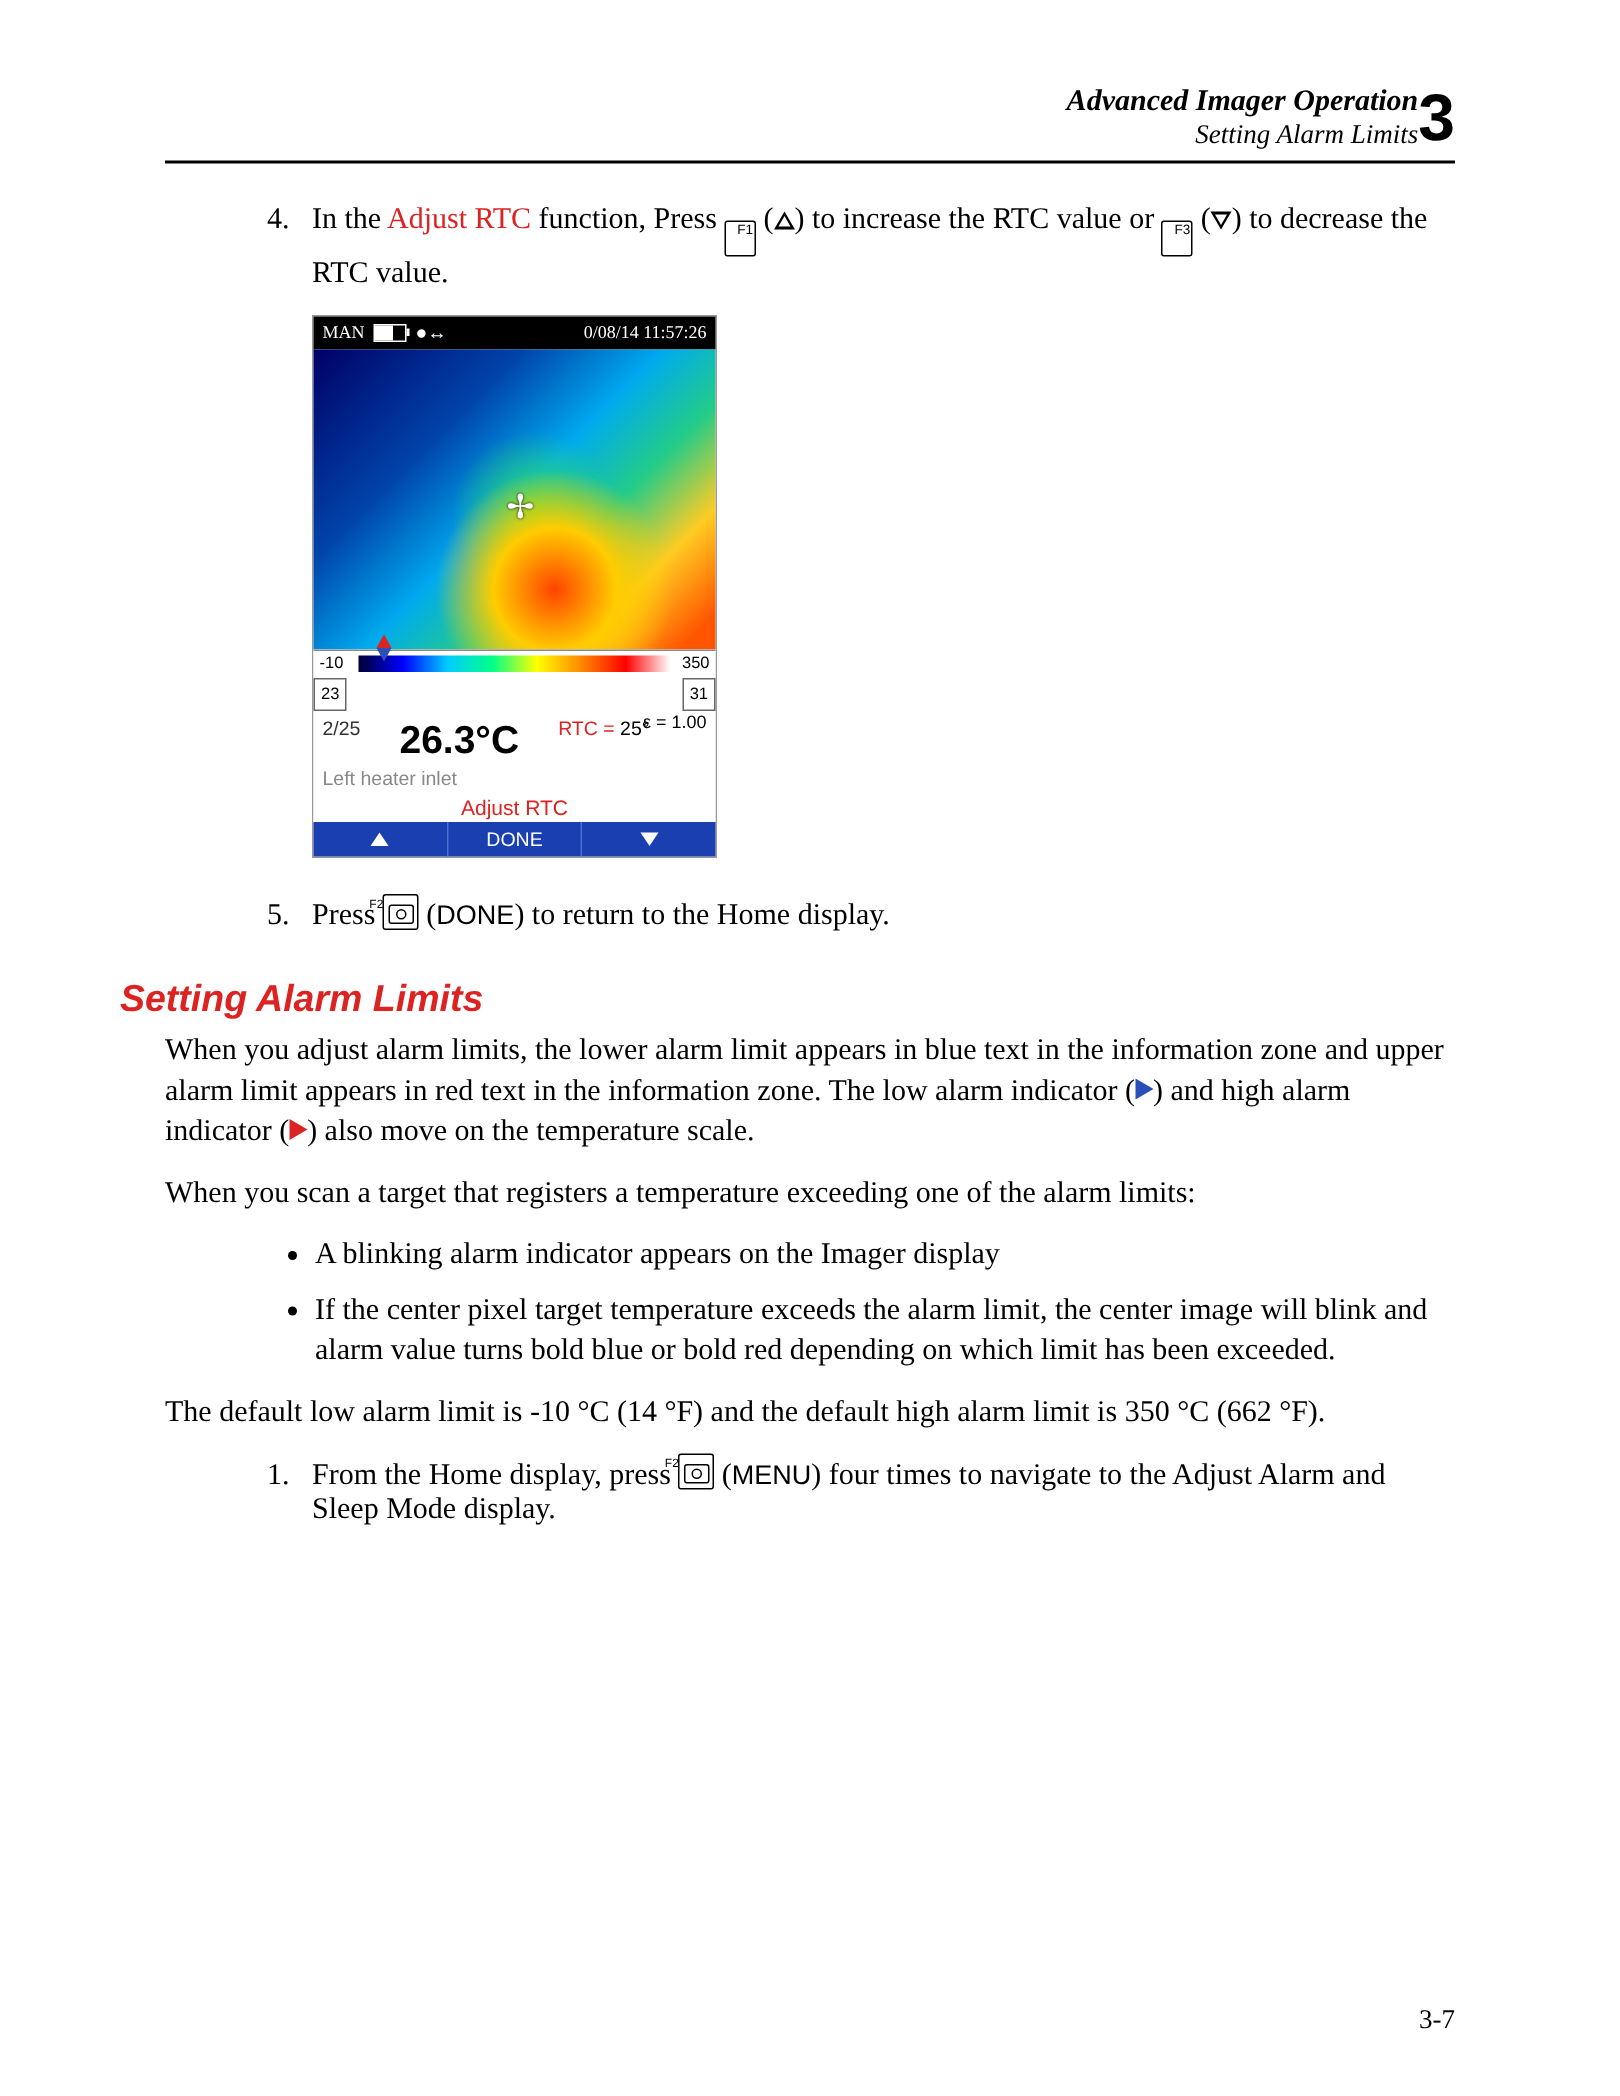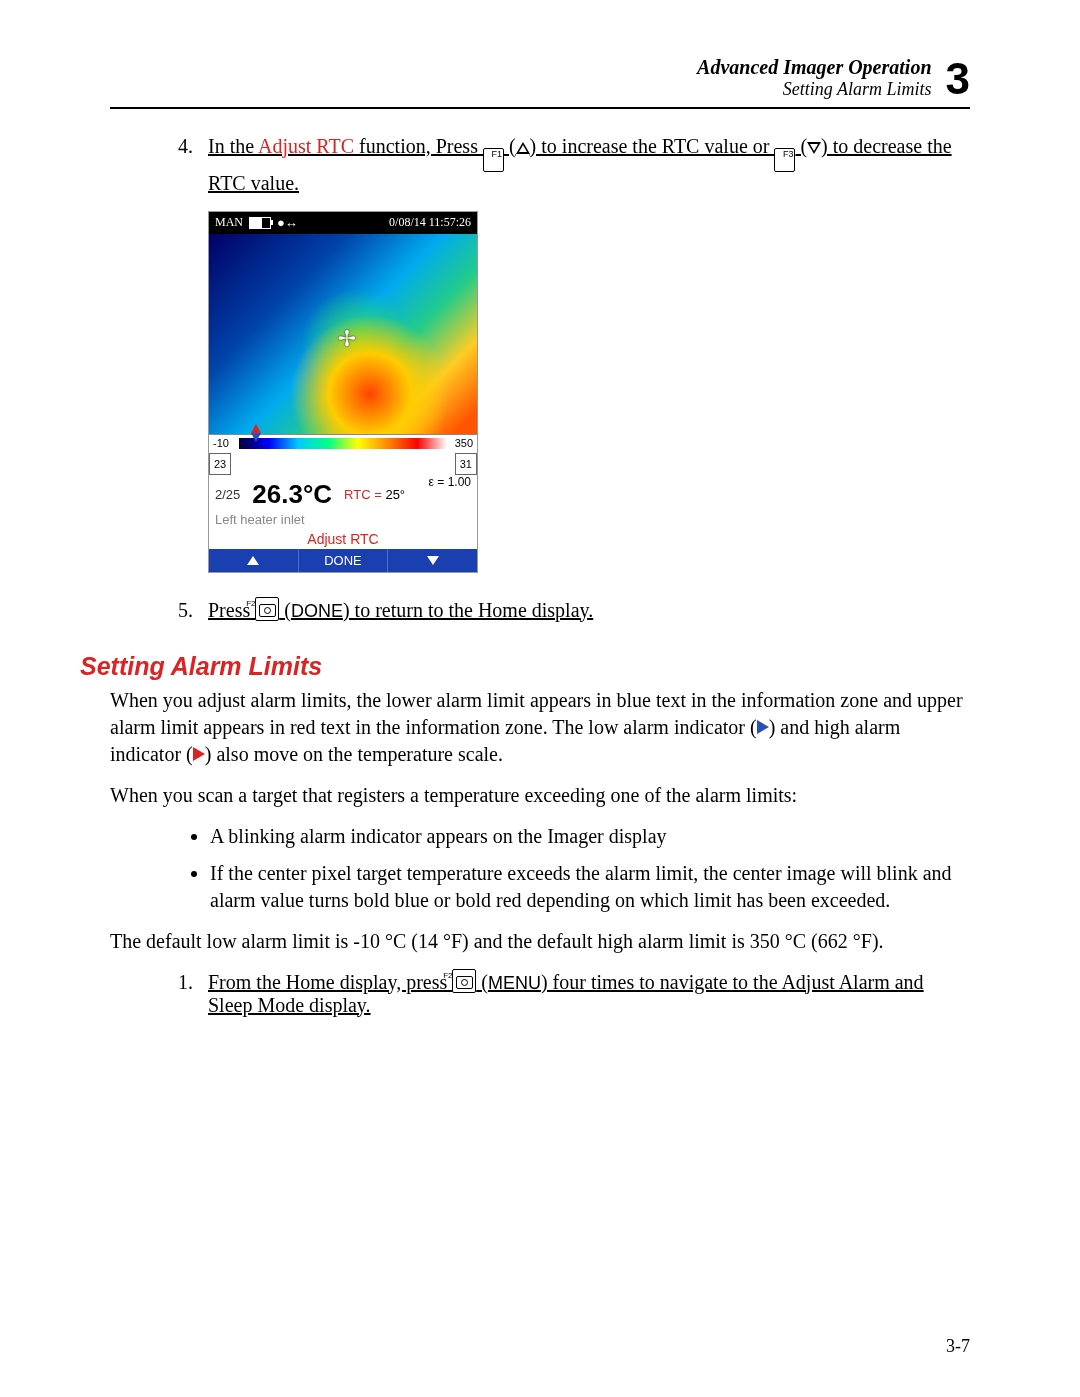--- a/index.html
+++ b/index.html
@@ -18,33 +18,32 @@
   }
   .hdr {
     text-align: right;
     font-style: italic;
     border-bottom: 2px solid #000;
     padding-bottom: 6px;
     margin-bottom: 26px;
     display: flex;
     justify-content: flex-end;
     align-items: flex-end;
-    gap: 14px;
   }
   .hdr-text { line-height: 1.2; }
   .hdr-title { font-weight: bold; font-size: 20px; }
   .hdr-sub { font-size: 18px; }
   .chapnum {
     font-family: Arial, Helvetica, sans-serif;
     font-style: normal;
     font-weight: bold;
     font-size: 44px;
     line-height: 1;
   }
-  .ol-step { margin: 0 0 16px 98px; text-indent: -30px; text-decoration: underline; }
+  .ol-step { margin: 0 0 16px 98px; text-indent: -30px; }
   .ol-step .num { display: inline-block; width: 30px; text-indent: 0; }
   .red { color: #d22; }
   .redb { color: #d22; font-weight: bold; font-style: italic; font-family: Arial, Helvetica, sans-serif; font-size: 25px; }
   .sans { font-family: Arial, Helvetica, sans-serif; font-size: 18px; }
   .iconbox {
     display: inline-block;
     border: 1.3px solid #000;
     border-radius: 2px;
     width: 18px; height: 22px;
     font-size: 9px;
@@ -127,21 +126,21 @@
   .scale .lolab{position:absolute;left:4px;top:2px;}
   .scale .hilab{position:absolute;right:4px;top:2px;}
   .scale .loflag{position:absolute;left:42px;top:-2px;width:0;height:0;
     border-left:5px solid transparent;border-right:5px solid transparent;border-top:9px solid #2a4fb8;}
   .scale .loflag::after{content:"";position:absolute;left:-5px;top:-18px;width:0;height:0;
     border-left:5px solid transparent;border-right:5px solid transparent;border-bottom:9px solid #d22;}
   .boxrow{display:flex;justify-content:space-between;font-size:11px;background:#fff;}
   .boxrow span{border:1px solid #666;padding:4px 4px;}
   .info { background:#fff; padding:4px 6px 2px; font-size:13px; position:relative; }
   .info .eps{position:absolute;right:6px;top:0;font-size:12px;}
-  .info .main{display:flex;align-items:center;gap:12px;}
+  .info .main{display:flex;align-items:flex-start;gap:26px;}
   .info .idx{font-size:13px;color:#333;}
   .info .temp{font-size:26px;font-weight:bold;}
   .info .rtc{font-size:13px;}
   .info .rtclbl{color:#d22;}
   .info .loc{color:#888;font-size:13px;margin-top:2px;}
   .info .adj{color:#d22;text-align:center;font-size:14px;margin-top:4px;}
   .soft { display:flex; background:#1a3fb0; color:#fff; font-size:13px; }
   .soft div{flex:1;text-align:center;padding:4px 0;}
   .soft .mid{border-left:1px solid #4a6fd0;border-right:1px solid #4a6fd0;}
   .soft .tri2{display:inline-block;width:0;height:0;}

